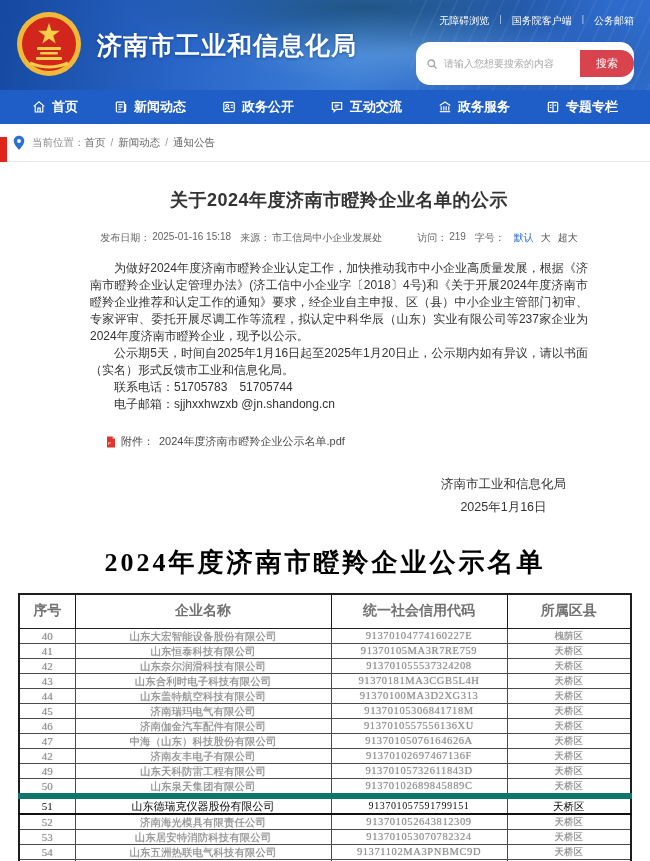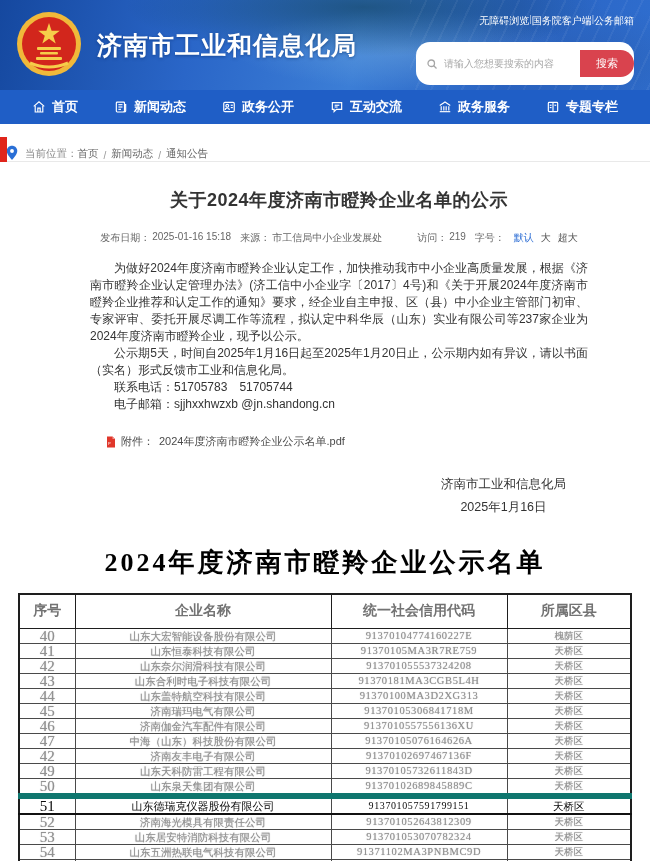--- a/index.html
+++ b/index.html
@@ -13,42 +13,42 @@
       radial-gradient(ellipse 340px 70px at 56% 8%, rgba(8,52,66,0.55), transparent 70%),
       radial-gradient(ellipse 260px 60px at 62% 55%, rgba(130,185,225,0.35), transparent 65%),
       radial-gradient(ellipse 200px 80px at 90% 70%, rgba(40,90,170,0.5), transparent 70%),
       linear-gradient(103deg, #15489f 0%, #2a66c8 30%, #3c7ed6 55%, #2a63c2 78%, #2f6ecf 100%); }
   .site-header::after { content: ""; position: absolute; right: 0; top: 0; width: 240px; height: 100%;
     background: repeating-linear-gradient(115deg, rgba(255,255,255,0.05) 0 2px, transparent 2px 14px); }
   .emblem { position: absolute; left: 16px; top: 11px; width: 66px; height: 66px; }
   .site-title { position: absolute; left: 97px; top: 29px; color: #fff; font-size: 25px;
     font-weight: 700; letter-spacing: 1px; text-shadow: 0 1px 3px rgba(0,40,100,0.5); z-index: 2; }
   .top-links { position: absolute; right: 16px; top: 14px; display: flex; 
-    gap: 0; z-index: 2; }
+    gap: 10px; z-index: 2; }
   .top-links a { color: #fff; font-size: 10px; text-decoration: none; }
   .top-links .sep { color: rgba(255,255,255,0.7); font-size: 9px; }
   .search { position: absolute; right: 16px; top: 42px; width: 218px; height: 43px;
     background: #fff; border-radius: 14px; display: flex; align-items: center; overflow: hidden; z-index: 2; }
   .search .mag { margin-left: 10px; flex: 0 0 auto; }
   .search input { flex: 1; border: none; outline: none; font-size: 10px; color: #333;
     padding: 0 6px; min-width: 0; font-family: "Liberation Sans", sans-serif; }
   .search input::placeholder { color: #aaa; }
   .search button { flex: 0 0 54px; height: 27px; border: none; background: #d9434e; color: #fff;
     font-size: 11px; cursor: pointer; border-radius: 0 14px 14px 0; font-family: "Liberation Sans", sans-serif; }
 
   
   .main-nav { height: 34px; background: #1f5ec6; display: flex; align-items: center;
     justify-content: space-between; padding: 0 32px; }
   .nav-item { display: flex; align-items: center; gap: 6px; color: #fff; font-size: 13px;
     font-weight: 700; text-decoration: none; white-space: nowrap; }
   .nav-item svg { display: block; }
 
   
-  .breadcrumb { position: relative; height: 38px; display: flex; align-items: flex-end;
-    padding-left: 5px; border-bottom: 1px solid #e9e9e9; background: #fff; }
+  .breadcrumb { position: relative; height: 38px; display: flex; align-items: center;
+    padding-left: 12px; border-bottom: 1px solid #e9e9e9; background: #fff; }
   .breadcrumb .crumb-text { font-size: 10.5px; color: #888; margin-left: 6px; }
   .breadcrumb a { color: #666; text-decoration: none; font-size: 10.5px; }
   .breadcrumb .bsep { color: #999; margin: 0 5px; font-size: 10px; }
   .red-tab { position: absolute; left: 0; top: 137px; width: 7px; height: 25px;
     background: #e0251b; z-index: 6; }
 
   
   .article { padding-top: 26px; background: #fff; padding-left: 28px; }
   .article h2 { text-align: center; font-size: 18px; color: #333; font-weight: 700; letter-spacing: 0.5px; }
   .meta { margin-top: 19px; display: flex; justify-content: center; align-items: flex-start;
@@ -77,21 +77,21 @@
   table.gazelle col.c-no { width: 56px; }
   table.gazelle col.c-name { width: 256px; }
   table.gazelle col.c-code { width: 176px; }
   table.gazelle col.c-dist { width: 124px; }
   table.gazelle th { height: 34px; font-size: 14px; font-weight: 700; color: #737373;
     border: 1px solid #1e1e1e; text-align: center; }
   table.gazelle td { height: 14px; padding: 0; line-height: 14px; text-align: center;
     border: 1px solid #4a4a4a; color: #919191; text-shadow: 0 0 1px rgba(145,145,145,0.75);
     overflow: hidden; white-space: nowrap; }
   td.no, td.code { font-family: "Liberation Serif", serif; }
-  td.no { font-size: 15px; }
+  td.no { font-size: 11px; }
   td.name { font-size: 10.5px; }
   td.code { font-size: 10.5px; letter-spacing: 0.6px; }
   td.dist { font-size: 9.5px; }
   tr.hl td { color: #0a0a0a; text-shadow: none; border-top: 6px solid #0f766e;
     border-bottom: 2px solid #111; }
   tr.hl td.name { font-size: 11px; }
   tr.hl td.code { font-size: 10px; }
   tr.hl td.dist { font-size: 10.5px; }
 </style>
 </head>
@@ -219,21 +219,21 @@
       <span class="grp">
           <span>字号：</span>
         </span>
       <span class="fontsize">
         <span class="fs-default">默认</span>
         <span class="fs-opt">大</span>
         <span class="fs-opt">超大</span>
       </span>
     </div>
     <div class="body-text">
-      <p>为做好2024年度济南市瞪羚企业认定工作，加快推动我市中小企业高质量发展，根据《济南市瞪羚企业认定管理办法》(济工信中小企业字〔2017〕4号)和《关于开展2024年度济南市瞪羚企业推荐和认定工作的通知》要求，经企业自主申报、区（县）中小企业主管部门初审、专家评审、委托开展尽调工作等流程，拟认定中科华辰（山东）实业有限公司等237家企业为2024年度济南市瞪羚企业，现予以公示。</p>
+      <p>为做好2024年度济南市瞪羚企业认定工作，加快推动我市中小企业高质量发展，根据《济南市瞪羚企业认定管理办法》(济工信中小企业字〔2018〕4号)和《关于开展2024年度济南市瞪羚企业推荐和认定工作的通知》要求，经企业自主申报、区（县）中小企业主管部门初审、专家评审、委托开展尽调工作等流程，拟认定中科华辰（山东）实业有限公司等237家企业为2024年度济南市瞪羚企业，现予以公示。</p>
       <p>公示期5天，时间自2025年1月16日起至2025年1月20日止，公示期内如有异议，请以书面（实名）形式反馈市工业和信息化局。</p>
       <p class="contact-line"><span>联系电话：</span><span>51705783　51705744</span></p>
       <p class="contact-line"><span>电子邮箱：</span><span>sjjhxxhwzxb @jn.shandong.cn</span></p>
     </div>
     <div class="attachment">
       <svg width="10" height="12" viewBox="0 0 20 24">
           <path d="M2 1 H13 L18 6 V23 H2 Z" fill="#e0372b"></path>
           <path d="M13 1 L18 6 H13 Z" fill="#f49b94"></path>
           <text x="4" y="17" font-size="8" fill="#fff" font-family="Liberation Sans, sans-serif">P</text>
         </svg>

